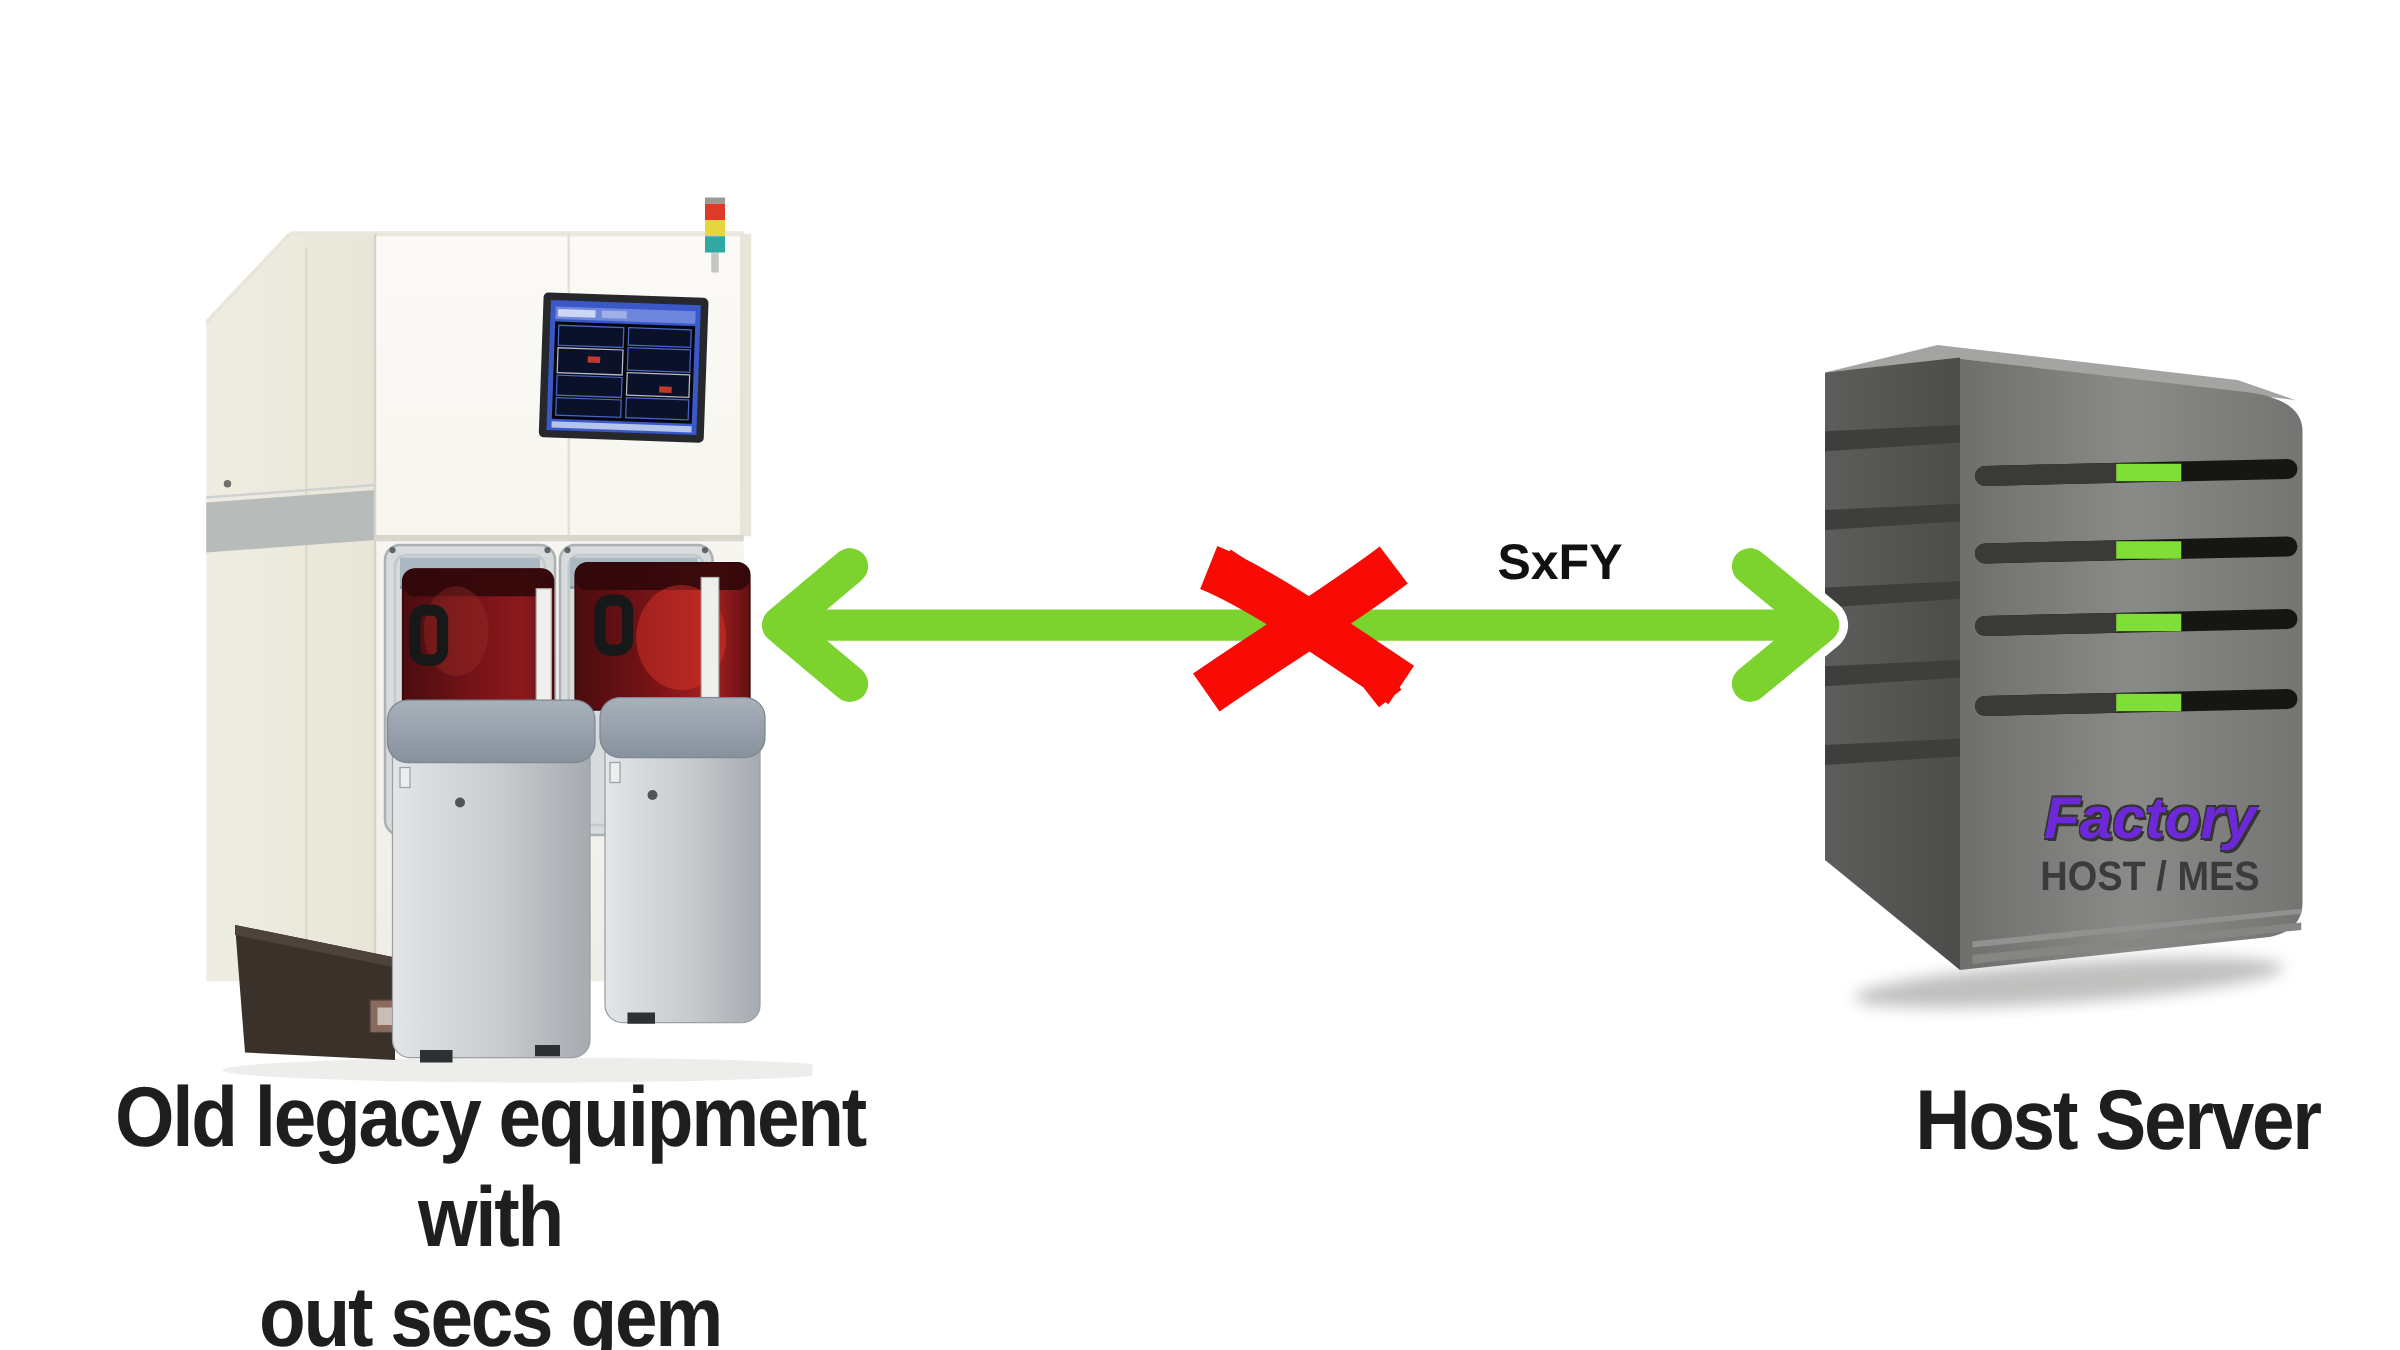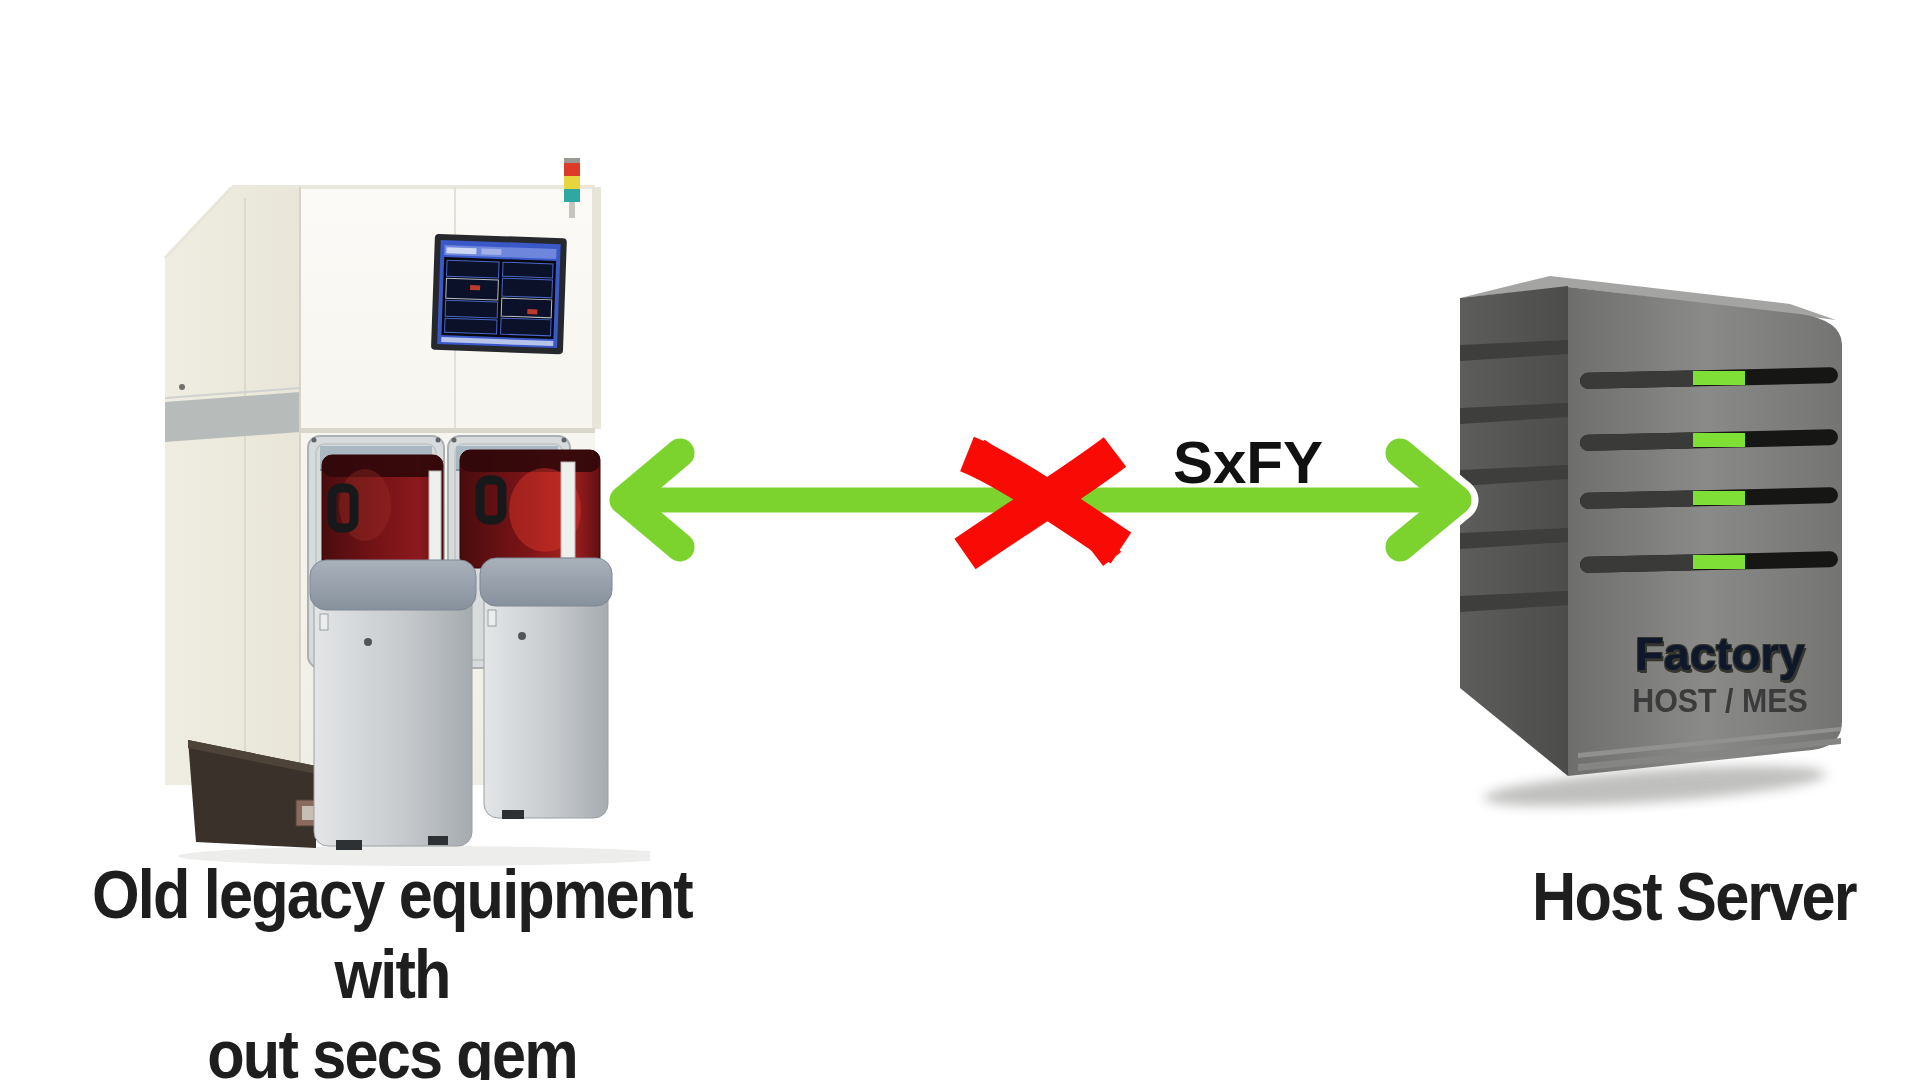--- a/index.html
+++ b/index.html
@@ -4,21 +4,21 @@
 <style>
   html,body{margin:0;padding:0;background:#fff;}
   .stage{position:relative;width:1920px;height:1080px;background:#ffffff;overflow:hidden;
          font-family:"Liberation Sans","DejaVu Sans",sans-serif;}
   .abs{position:absolute;}
   .caption{font-weight:700;color:#1e1e1e;text-align:center;letter-spacing:-2px;
            font-size:68px;line-height:80px;transform:scaleX(.9);transform-origin:center top;}
   .caption-left{left:6px;top:854px;width:772px;}
   .caption-host{left:1444px;top:856px;width:500px;}
   .sxfy{left:1146px;top:428px;width:204px;text-align:center;font-weight:700;
-        font-size:60px;color:#111;}
+        font-size:40px;color:#111;}
   .factory{left:1562px;top:626px;width:316px;text-align:center;font-weight:700;font-size:47px;
            letter-spacing:0px;
            text-shadow:2px 3px 0 #35352f,-1px -1px 0 #35352f,1px -1px 0 #35352f,-1px 2px 0 #35352f;}
   .hostmes{left:1562px;top:682px;width:316px;text-align:center;font-weight:700;font-size:33px;
            letter-spacing:0px;transform:scaleX(.92);transform-origin:center top;}
   svg{display:block;}
 </style>
 </head>
 <body>
 
@@ -238,21 +238,21 @@
     <g fill="none" stroke="#FA0A05" stroke-width="37" stroke-linecap="butt" stroke-linejoin="round">
       <path d="M22,24 C62,40 122,82 176,118"></path>
       <path d="M170,22 C128,54 60,96 20,124"></path>
       <path d="M34,18 L52,30" stroke-width="20"></path>
       <path d="M152,128 L170,114" stroke-width="20"></path>
     </g>
   </svg>
 
   <div class="abs sxfy">SxFY</div>
 
-  <div class="abs factory" style="color: #0f172a;">Factory</div>
+  <div class="abs factory" style="color: #6d28d9; font-style: italic;">Factory</div>
 
   <div class="abs hostmes" style="color: rgb(59, 59, 59);">HOST / MES</div>
 
   <div class="abs caption caption-left" style="color: rgb(30, 30, 30);">
     <div>Old legacy equipment with</div>
     <div>out secs gem</div>
   </div>
 
   <div class="abs caption caption-host" style="color: rgb(30, 30, 30);">Host Server</div>
 

